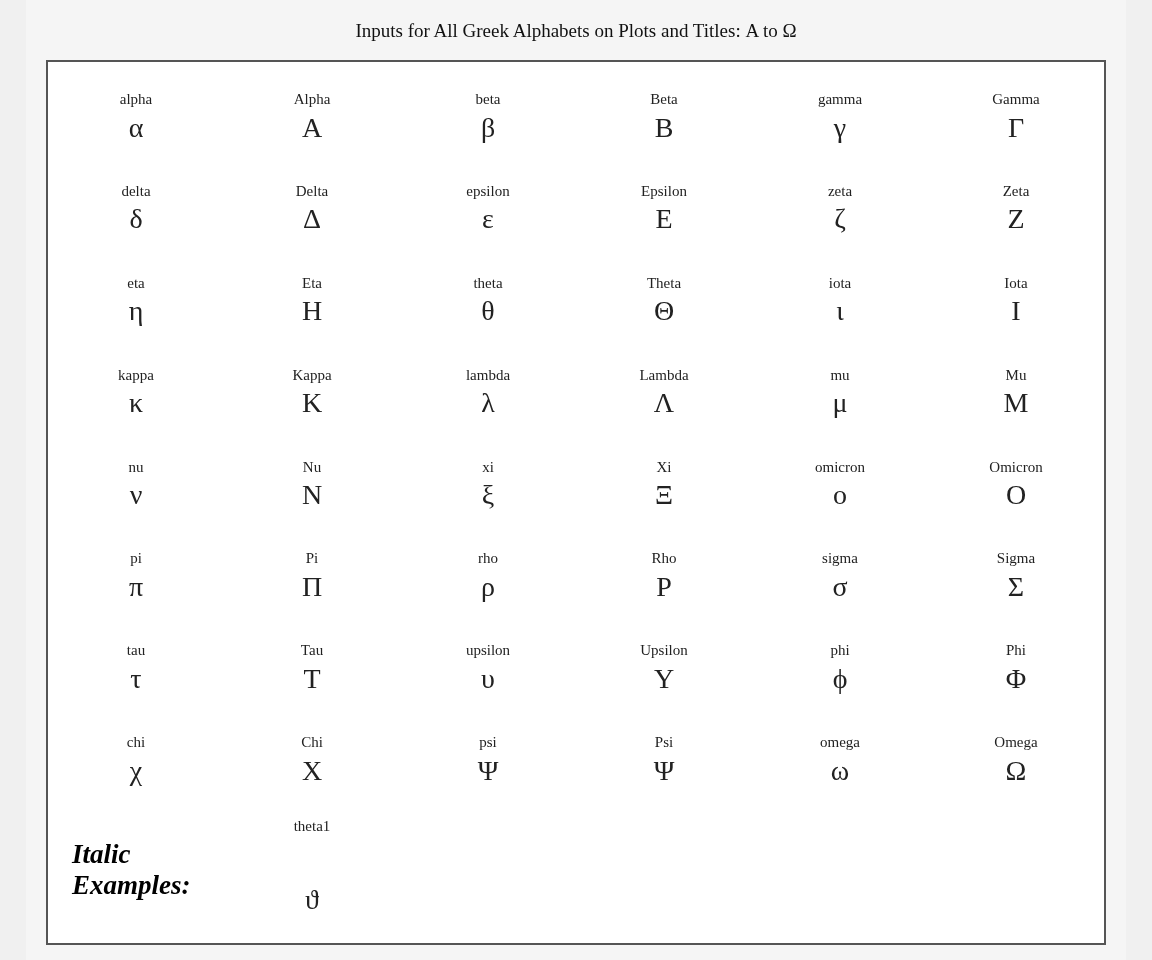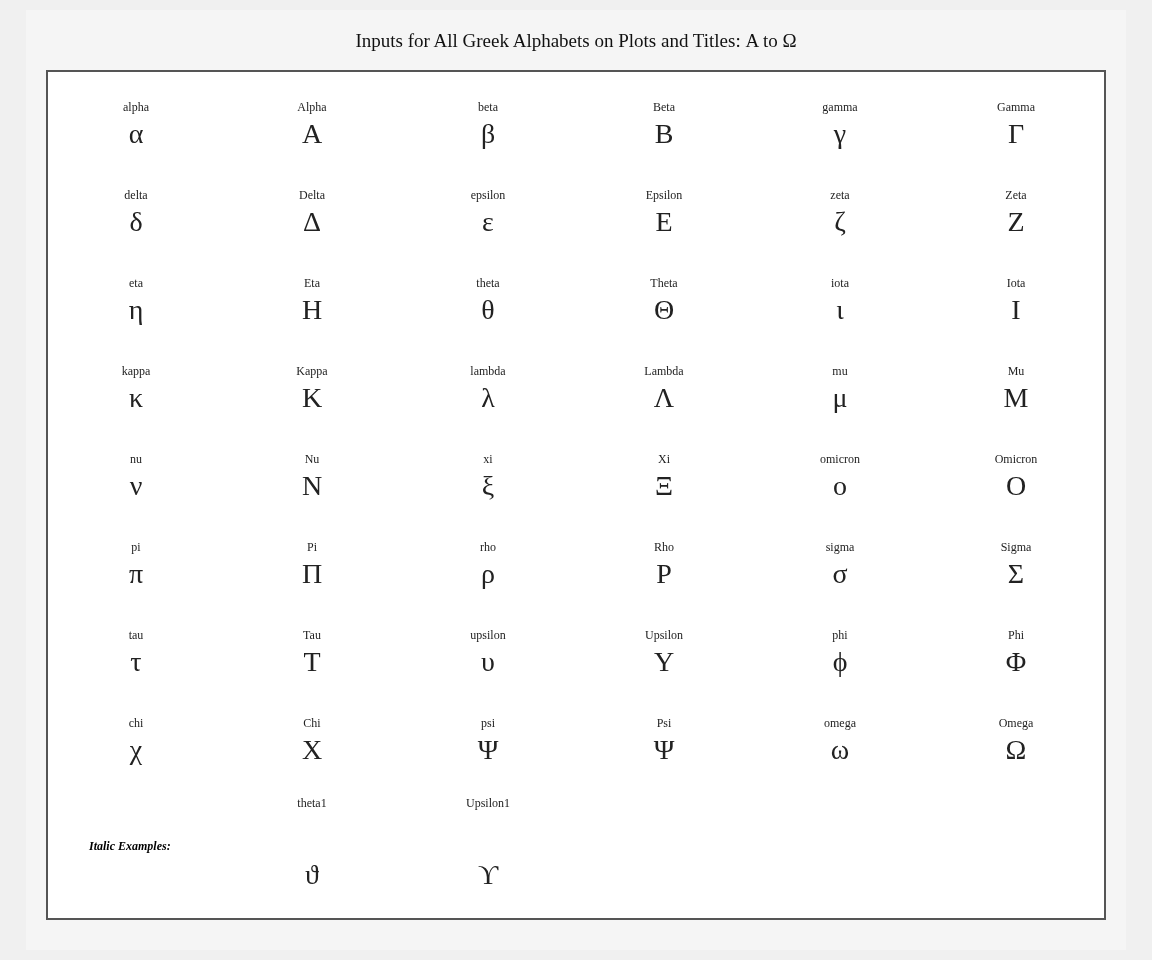--- a/index.html
+++ b/index.html
@@ -36,45 +36,45 @@
     }
     .cell {
       display: flex;
       flex-direction: column;
       align-items: center;
       justify-content: center;
       padding: 18px 5px 18px 5px;
       text-align: center;
     }
     .cell-name {
-      font-size: 12px;
+      font-size: 15px;
       color: #222;
       font-family: serif;
       line-height: 1.3;
     }
     .cell-symbol {
       font-size: 28px;
       color: #222;
       font-family: serif;
       line-height: 1.3;
     }
     .italic-row {
       display: grid;
       grid-template-columns: 1fr repeat(5, 1fr);
       border-top: none;
     }
     .italic-label {
-      font-size: 12px;
+      font-size: 27px;
       font-style: italic;
       font-family: serif;
       font-weight: bold;
       display: flex;
       align-items: center;
       justify-content: flex-start;
-      padding-left: 41px;
+      padding-left: 24px;
       padding-top: 10px;
     }
     .italic-cell {
       display: flex;
       flex-direction: column;
       align-items: center;
       justify-content: center;
       padding: 10px 5px 5px 5px;
       text-align: center;
       gap: 45px;
@@ -279,19 +279,15 @@
           <span class="cell-name">Omega</span>
           <span class="cell-symbol">Ω</span>
         </div>
       </div>
     <div class="italic-row" id="italic-row">
       <div class="italic-label">Italic Examples:</div>
     <div class="italic-cell">
           <span class="cell-name">theta1</span>
           <span class="cell-symbol">ϑ</span>
         </div>
-        <div class="italic-cell">
-          <span class="cell-name">Upsilon1</span>
-          <span class="cell-symbol">ϒ</span>
-        </div>
       </div>
   </div>
 </div>
 
 </body></html>

